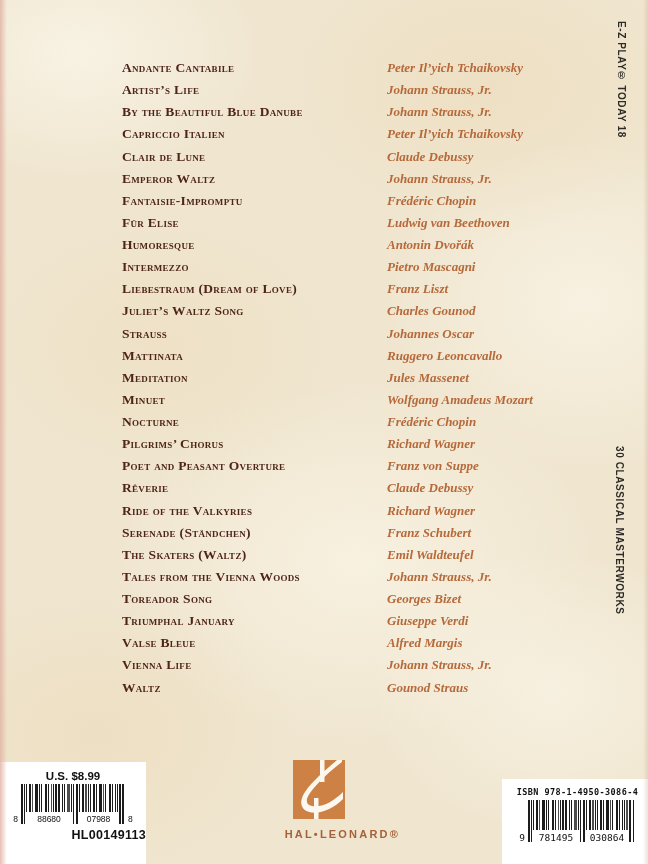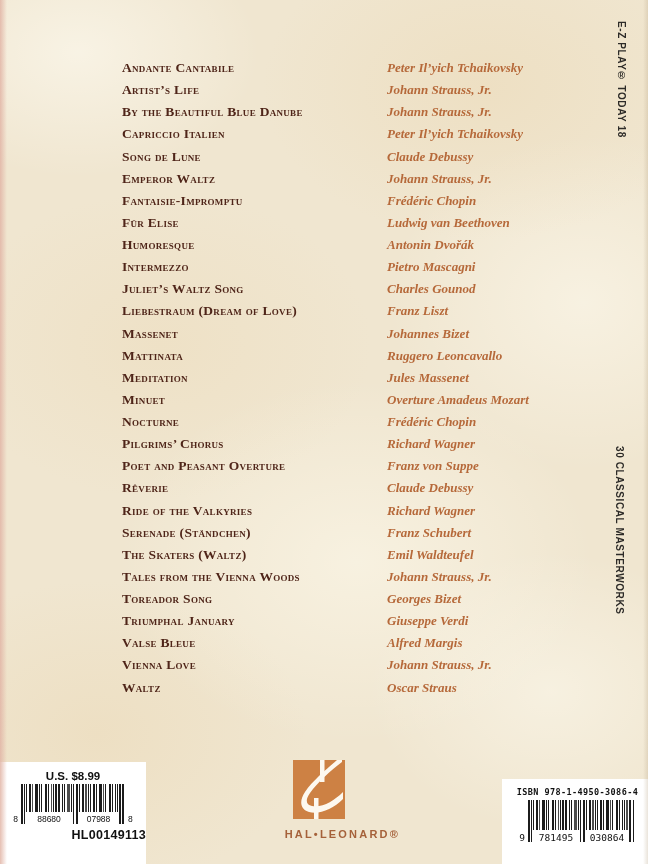--- a/index.html
+++ b/index.html
@@ -85,21 +85,21 @@
       </div>
       <div class="song-row">
         <span class="song-title">By the Beautiful Blue Danube</span>
         <span class="song-composer">Johann Strauss, Jr.</span>
       </div>
       <div class="song-row">
         <span class="song-title">Capriccio Italien</span>
         <span class="song-composer">Peter Il’yich Tchaikovsky</span>
       </div>
       <div class="song-row">
-        <span class="song-title">Song de Lune</span>
+        <span class="song-title">Clair de Lune</span>
         <span class="song-composer">Claude Debussy</span>
       </div>
       <div class="song-row">
         <span class="song-title">Emperor Waltz</span>
         <span class="song-composer">Johann Strauss, Jr.</span>
       </div>
       <div class="song-row">
         <span class="song-title">Fantaisie-Impromptu</span>
         <span class="song-composer">Frédéric Chopin</span>
       </div>
@@ -109,42 +109,42 @@
       </div>
       <div class="song-row">
         <span class="song-title">Humoresque</span>
         <span class="song-composer">Antonin Dvořák</span>
       </div>
       <div class="song-row">
         <span class="song-title">Intermezzo</span>
         <span class="song-composer">Pietro Mascagni</span>
       </div>
       <div class="song-row">
+        <span class="song-title">Liebestraum (Dream of Love)</span>
+        <span class="song-composer">Franz Liszt</span>
+      </div>
+      <div class="song-row">
         <span class="song-title">Juliet’s Waltz Song</span>
         <span class="song-composer">Charles Gounod</span>
       </div>
       <div class="song-row">
-        <span class="song-title">Liebestraum (Dream of Love)</span>
-        <span class="song-composer">Franz Liszt</span>
-      </div>
-      <div class="song-row">
-        <span class="song-title">Massenet</span>
-        <span class="song-composer">Johannes Bizet</span>
+        <span class="song-title">Strauss</span>
+        <span class="song-composer">Johannes Oscar</span>
       </div>
       <div class="song-row">
         <span class="song-title">Mattinata</span>
         <span class="song-composer">Ruggero Leoncavallo</span>
       </div>
       <div class="song-row">
         <span class="song-title">Meditation</span>
         <span class="song-composer">Jules Massenet</span>
       </div>
       <div class="song-row">
         <span class="song-title">Minuet</span>
-        <span class="song-composer">Overture Amadeus Mozart</span>
+        <span class="song-composer">Wolfgang Amadeus Mozart</span>
       </div>
       <div class="song-row">
         <span class="song-title">Nocturne</span>
         <span class="song-composer">Frédéric Chopin</span>
       </div>
       <div class="song-row">
         <span class="song-title">Pilgrims’ Chorus</span>
         <span class="song-composer">Richard Wagner</span>
       </div>
       <div class="song-row">
@@ -177,26 +177,26 @@
       </div>
       <div class="song-row">
         <span class="song-title">Triumphal January</span>
         <span class="song-composer">Giuseppe Verdi</span>
       </div>
       <div class="song-row">
         <span class="song-title">Valse Bleue</span>
         <span class="song-composer">Alfred Margis</span>
       </div>
       <div class="song-row">
-        <span class="song-title">Vienna Love</span>
+        <span class="song-title">Vienna Life</span>
         <span class="song-composer">Johann Strauss, Jr.</span>
       </div>
       <div class="song-row">
         <span class="song-title">Waltz</span>
-        <span class="song-composer">Oscar Straus</span>
+        <span class="song-composer">Gounod Straus</span>
       </div>
     </div>
 
   <div class="spine spine-top">E-Z PLAY® TODAY 18</div>
   <div class="spine spine-bottom">30 CLASSICAL MASTERWORKS</div>
 
   <div class="price-box">
     <div class="price">U.S. $8.99</div>
     <svg id="upc" width="122" height="44" viewBox="0 0 122 44">
         <rect x="9" y="0" width="2" height="38" fill="#1c1c1c"></rect>

